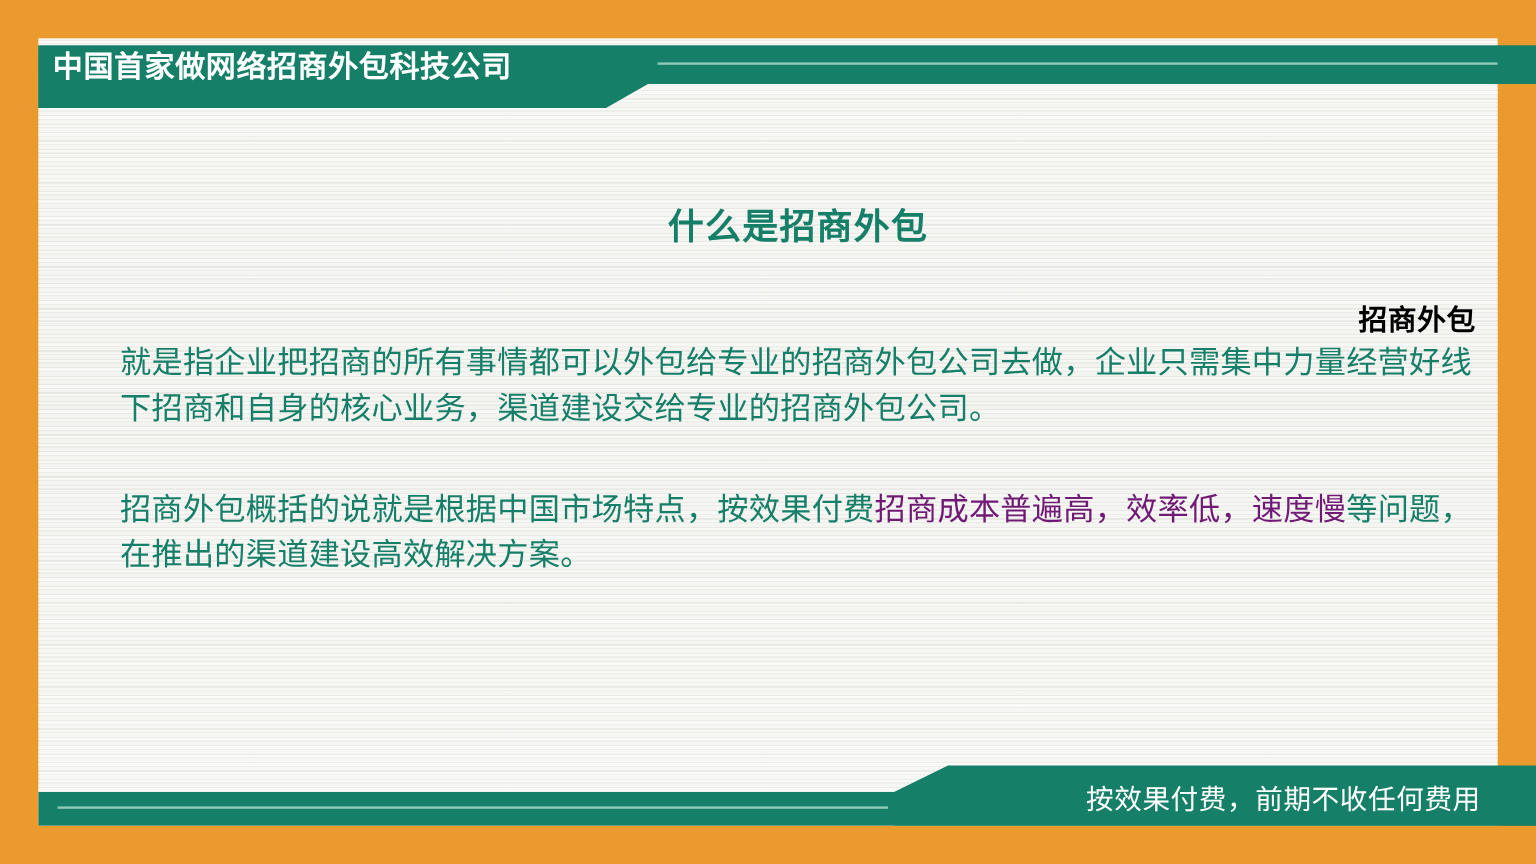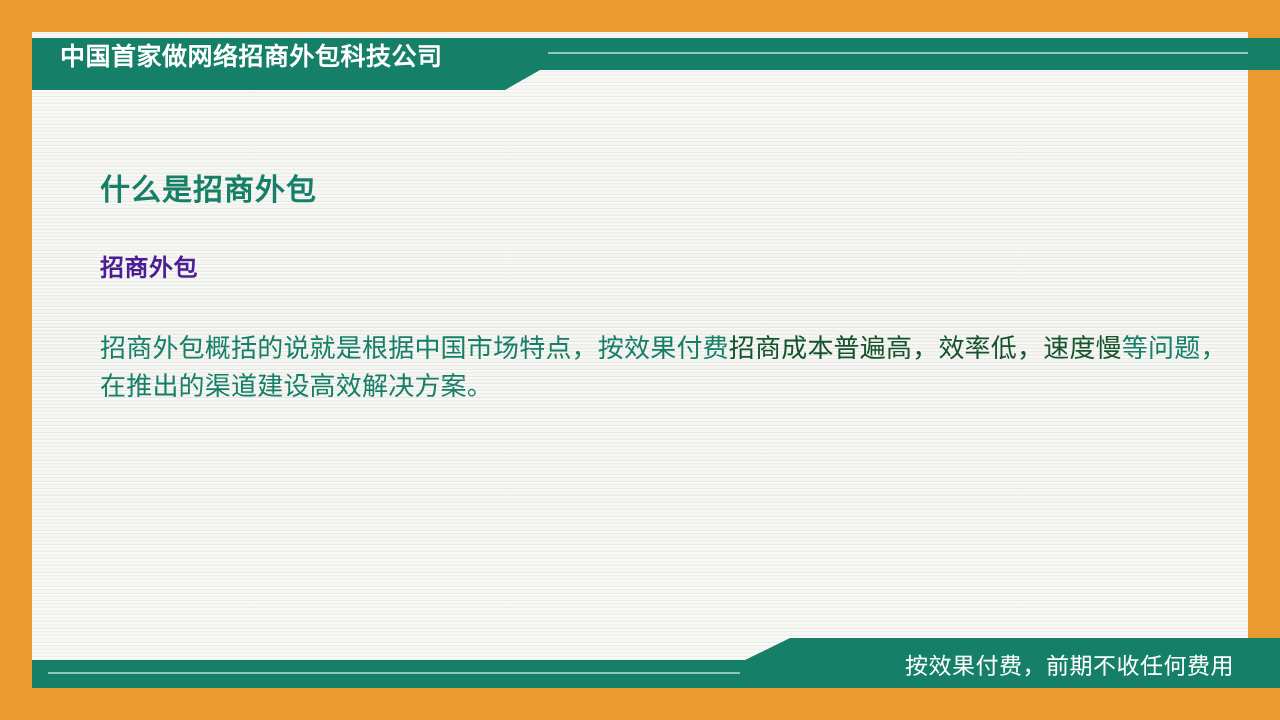--- a/index.html
+++ b/index.html
@@ -51,21 +51,21 @@
     left: 0;
     top: 0;
     width: 1280px;
     height: 90px;
     pointer-events: none;
   }
   .header-band svg { display: block; }
 
   .header-title {
     position: absolute;
-    left: 60px;
+    left: 44px;
     top: 44px;
     font-size: 25px;
     font-weight: bold;
     color: #ffffff;
     letter-spacing: 0.5px;
     line-height: 1;
     white-space: nowrap;
   }
 
   
@@ -98,46 +98,48 @@
     width: 1130px;
   }
 
   .slide-heading {
     font-size: 30px;
     font-weight: bold;
     color: #167f68;
     line-height: 1.2;
     margin: 0 0 44px 0;
     letter-spacing: 1px;
+    text-align: center;
   }
 
   .lead-label {
     font-size: 24px;
     font-weight: bold;
-    color: #4c1d95;
+    color: #000000;
     line-height: 1.35;
     margin: 0;
     letter-spacing: 0.5px;
+    text-align: right;
   }
 
   .body-para {
     font-size: 26px;
     color: #167f68;
     line-height: 1.46;
     margin: 0;
     letter-spacing: 0.2px;
     text-align: left;
   }
 
   .para-gap {
     height: 46px;
   }
 
   .emph-dark {
-    color: #14532d;
+    color: #701a75;
   }
 </style>
 </head>
 <body>
 
 <div class="slide">
 
   <div class="canvas"></div>
 
   <div class="header-band">
@@ -153,20 +155,21 @@
     </svg>
   </div>
   <div class="header-title">中国首家做网络招商外包科技公司</div>
 
   <div class="content">
 
     <h1 class="slide-heading">什么是招商外包</h1>
 
     <p class="lead-label">招商外包</p>
 
+    <p class="body-para">就是指企业把招商的所有事情都可以外包给专业的招商外包公司去做，企业只需集中力量经营好线下招商和自身的核心业务，渠道建设交给专业的招商外包公司。</p>
 
     <div class="para-gap"></div>
 
     <p class="body-para"><span>招商外包概括的说就是根据中国市场特点，按效果付费</span><span class="emph-dark">招商成本普遍高，效率低，速度慢</span><span>等问题，在推出的渠道建设高效解决方案。</span></p>
   </div>
 
   <div class="footer-band">
     <svg width="1280" height="110" viewBox="0 0 1280 110" xmlns="http://www.w3.org/2000/svg">
 
       <rect x="32" y="50" width="1248" height="28" fill="#167f68"></rect>

